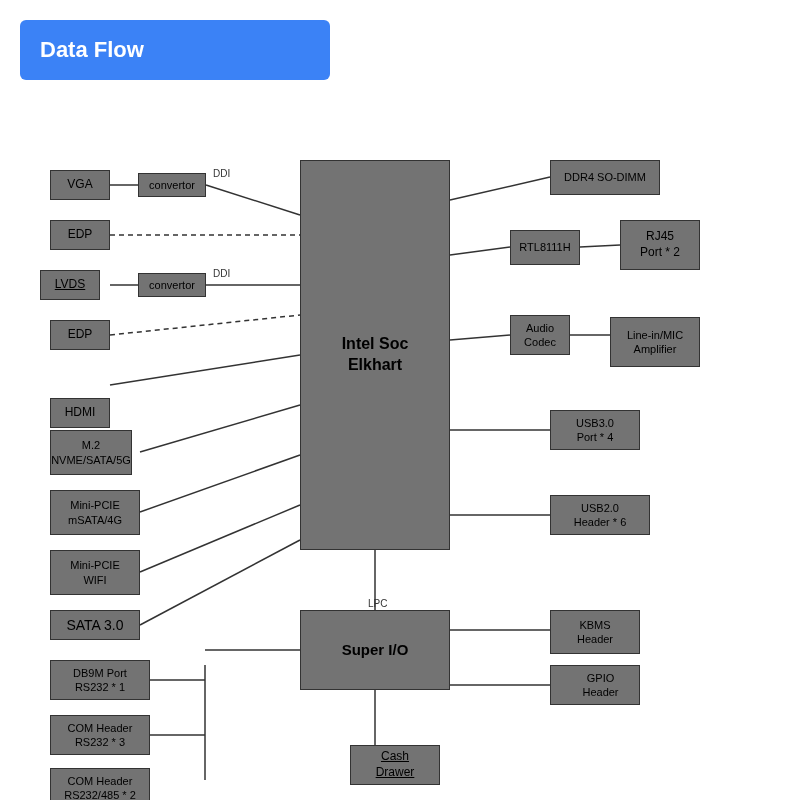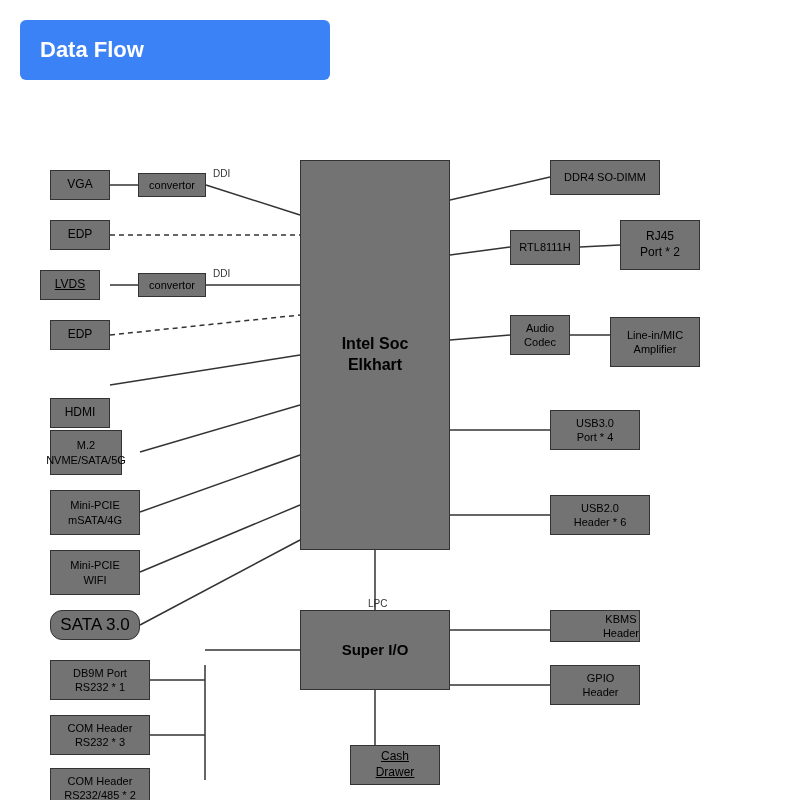--- a/index.html
+++ b/index.html
@@ -79,24 +79,24 @@
       font-size: 15px;
       font-weight: bold;
     }
 
     
     .vga-box { left: 30px; top: 70px; width: 60px; height: 30px; }
     .edp1-box { left: 30px; top: 120px; width: 60px; height: 30px; }
     .lvds-box { left: 20px; top: 170px; width: 60px; height: 30px; text-decoration: underline; }
     .edp2-box { left: 30px; top: 220px; width: 60px; height: 30px; }
     .hdmi-box { left: 30px; top: 270px; width: 60px; height: 30px; margin-top: 28px; }
-    .m2-box { left: 30px; top: 330px; width: 72px; height: 45px; font-size: 11px; }
+    .m2-box { left: 30px; top: 330px; width: 82px; height: 45px; font-size: 11px; }
     .minipcie1-box { left: 30px; top: 390px; width: 90px; height: 45px; font-size: 11px; }
     .minipcie2-box { left: 30px; top: 450px; width: 90px; height: 45px; font-size: 11px; }
-    .sata-box { left: 30px; top: 510px; width: 90px; height: 30px; font-size: 17px; border-radius: 12px; }
+    .sata-box { left: 30px; top: 510px; width: 90px; height: 30px; font-size: 14px; }
 
     
     .conv1-box { left: 118px; top: 73px; width: 68px; height: 24px; font-size: 11px; }
     .conv2-box { left: 118px; top: 173px; width: 68px; height: 24px; font-size: 11px; }
 
     
     .ddr4-box { left: 530px; top: 60px; width: 110px; height: 35px; font-size: 11px; }
     .rtl-box { left: 490px; top: 130px; width: 70px; height: 35px; font-size: 11px; }
     .rj45-box { left: 600px; top: 120px; width: 80px; height: 50px; font-size: 12px; }
     .audio-box { left: 490px; top: 215px; width: 60px; height: 40px; font-size: 11px; }
@@ -104,21 +104,21 @@
     .usb30-box { left: 530px; top: 310px; width: 90px; height: 40px; font-size: 11px; }
     .usb20-box { left: 530px; top: 395px; width: 100px; height: 40px; font-size: 11px; }
 
     
     .db9m-box { left: 30px; top: 560px; width: 100px; height: 40px; font-size: 11px; }
     .comh1-box { left: 30px; top: 615px; width: 100px; height: 40px; font-size: 11px; }
     .comh2-box { left: 30px; top: 668px; width: 100px; height: 40px; font-size: 11px; }
     .cash-box { left: 330px; top: 645px; width: 90px; height: 40px; font-size: 12px; text-decoration: underline; }
 
     
-    .kbms-box { left: 530px; top: 510px; width: 90px; height: 32px; font-size: 11px; justify-content: flex-end; }
+    .kbms-box { left: 530px; top: 510px; width: 90px; height: 44px; font-size: 11px; }
     .gpio-box { left: 530px; top: 565px; width: 90px; height: 40px; font-size: 11px; padding-left: 11px; }
 
     
     .lines-svg {
       position: absolute;
       top: 0; left: 0;
       width: 100%;
       height: 100%;
       pointer-events: none;
     }

